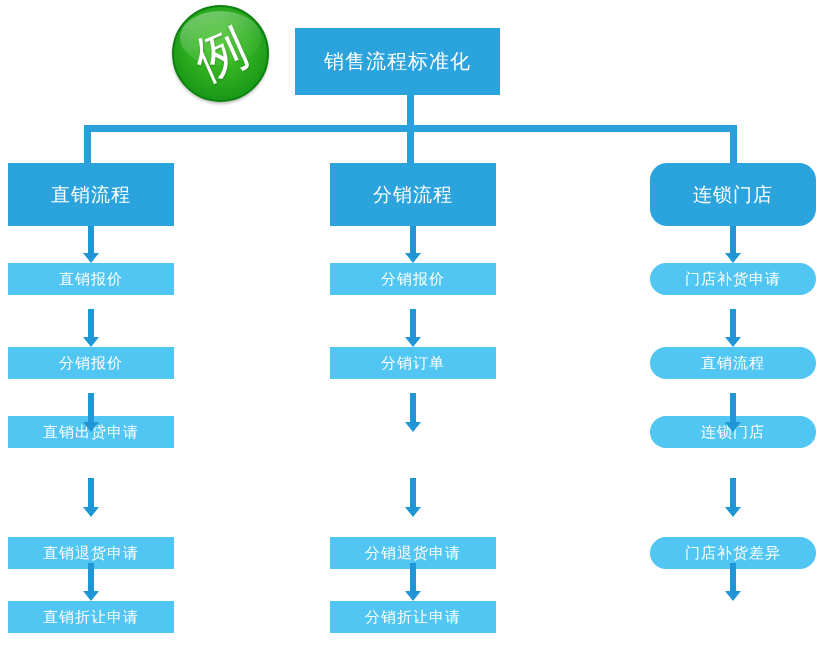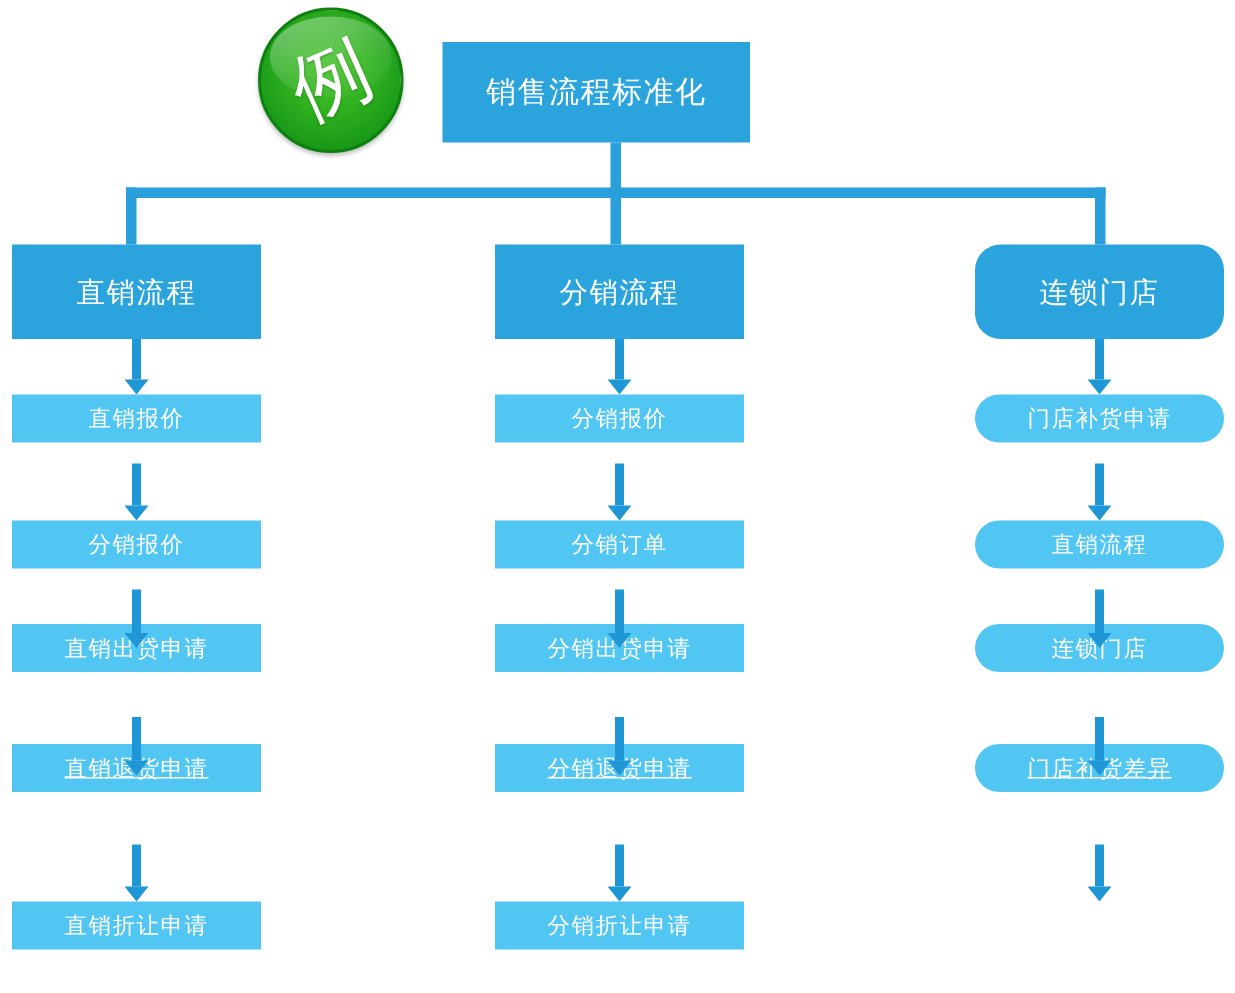--- a/index.html
+++ b/index.html
@@ -27,21 +27,21 @@
   }
   .header-node{
     top:163px;width:166px;height:63px;
     background:var(--header-blue);font-size:19px;
   }
   .child-node{
     width:166px;height:32px;
     background:var(--child-blue);font-size:15px;
   }
   .c0{left:8px;}  .c1{left:330px;}  .c2{left:650px;border-radius:17px;}
-  .r0{top:263px;} .r1{top:347px;} .r2{top:416px;} .r3{top:496px;text-decoration:underline;} .r4{top:601px;}
+  .r0{top:263px;} .r1{top:347px;} .r2{top:416px;} .r3{top:537px;} .r4{top:601px;}
 
   
   .line{position:absolute;background:var(--connector-blue);}
   .root-stem{left:407px;top:95px;width:7px;height:33px;}
   .h-bar{left:84px;top:125px;width:653px;height:7px;}
   .drop{top:125px;width:7px;height:38px;}
   .drop-left{left:84px;}  .drop-mid{left:407px;}  .drop-right{left:730px;}
 
   
   .arrow{position:absolute;width:16px;display:flex;flex-direction:column;align-items:center;}
@@ -119,23 +119,20 @@
 
   <div class="node header-node c1">
     <span>分销流程</span>
   </div>
   <div class="node child-node c1 r0">
     <span>分销报价</span>
   </div>
   <div class="node child-node c1 r1">
     <span>分销订单</span>
   </div>
-  <div class="node child-node c1 r2">
-    <span>分销出贷申请</span>
-  </div>
   <div class="node child-node c1 r3">
     <span>分销退货申请</span>
   </div>
   <div class="node child-node c1 r4">
     <span>分销折让申请</span>
   </div>
 
   <div class="node header-node c2">
     <span>连锁门店</span>
   </div>

